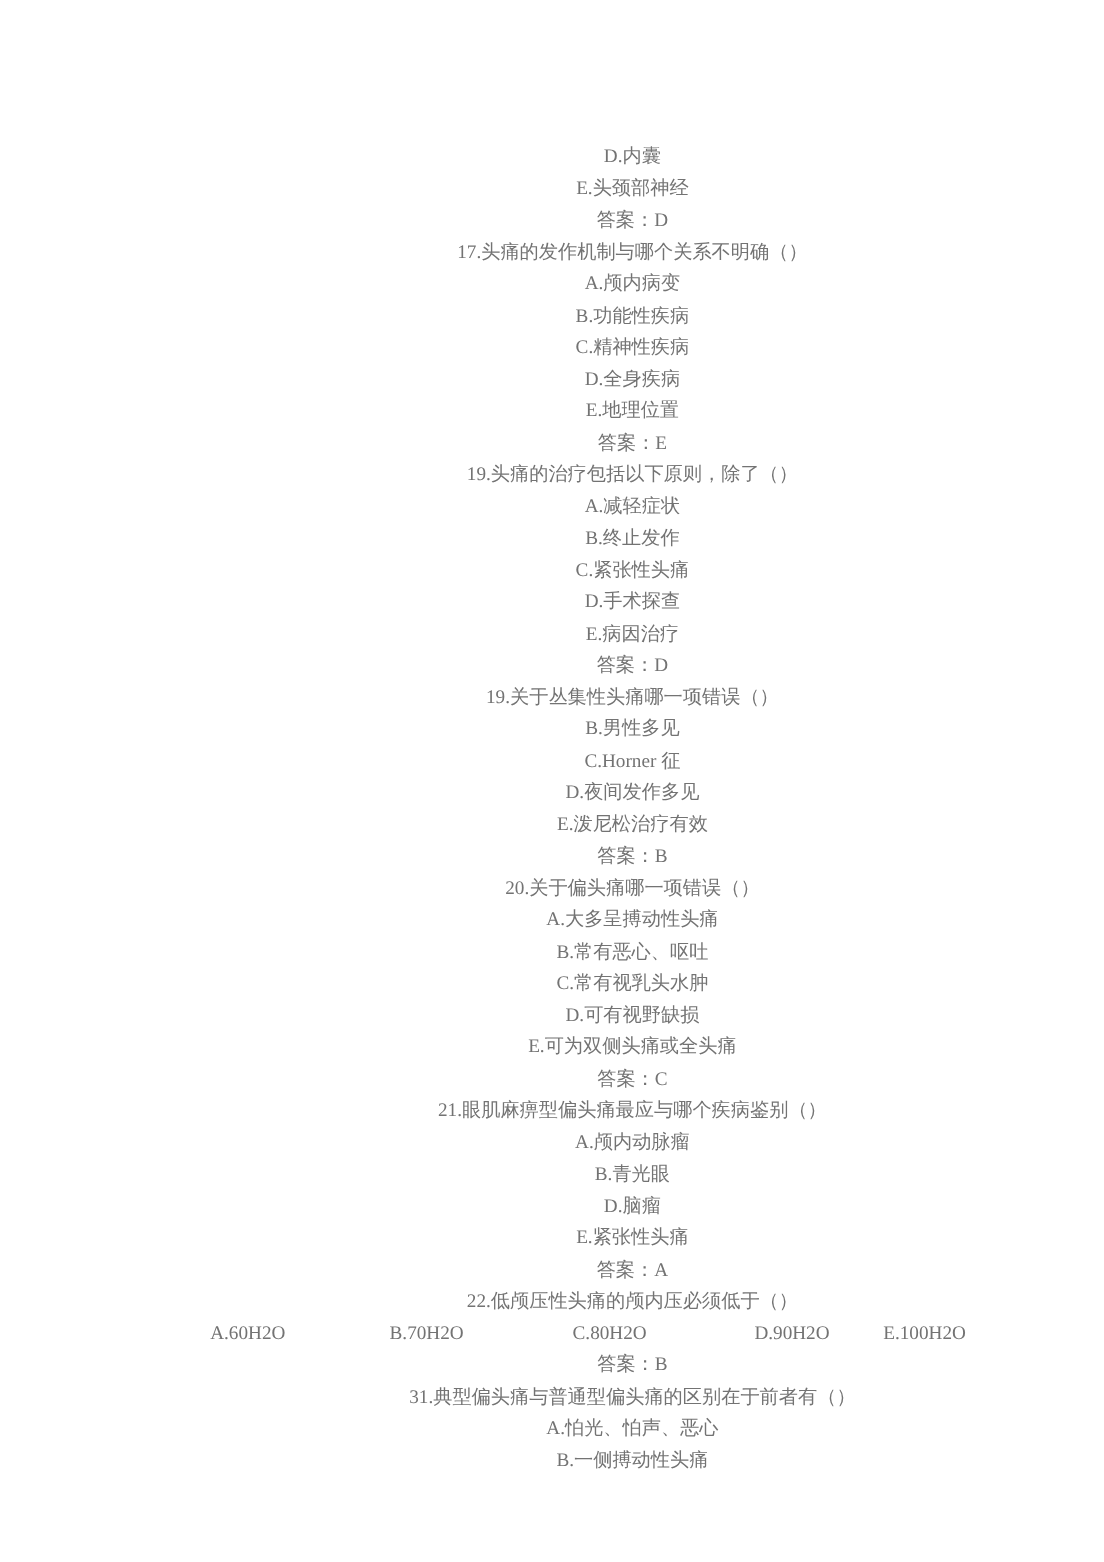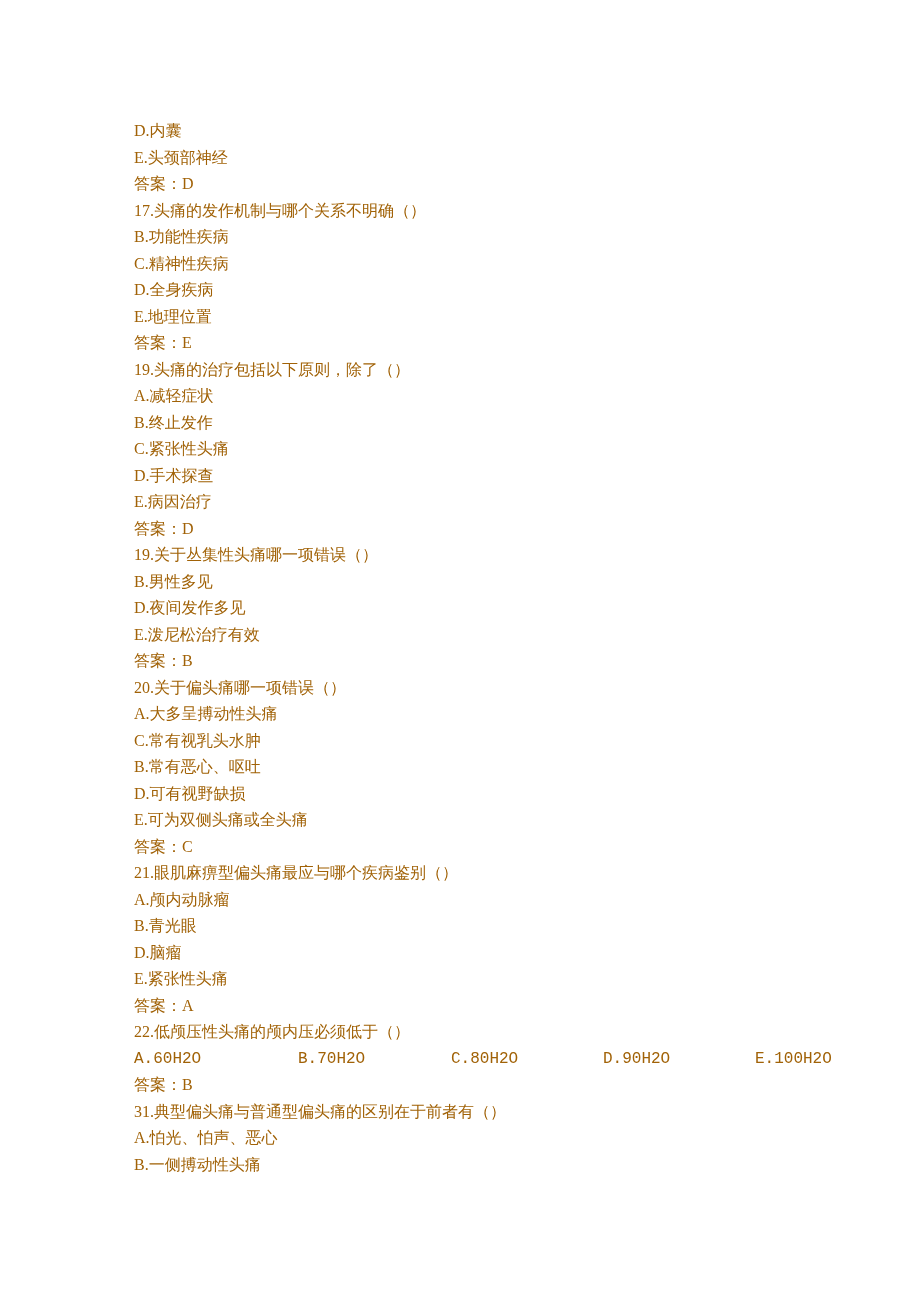--- a/index.html
+++ b/index.html
@@ -9,69 +9,71 @@
     width: 920px;
   }
   .page {
     width: 920px;
     min-height: 1302px;
     padding: 118px 0 0 134px;
     box-sizing: border-box;
     font-family: "SimSun", "宋体", "Times New Roman", serif;
     font-size: 16px;
     line-height: 26.5px;
-    color: #a16207;
+    color: #737373;
+    text-align: center;
   }
   .option-row {
     display: flex;
   }
   .option-row span {
     display: inline-block;
-    font-family: Liberation Mono, monospace;
   }
   .opt-a { width: 145px; }
-  .opt-b { width: 153px; margin-left: 19px; }
+  .opt-b { width: 153px; }
   .opt-c { width: 152px; }
   .opt-d { width: 152px; }
   .opt-e { }
 </style>
 </head>
 <body>
 
 <div class="page">
 
   <div>D.内囊</div>
   <div>E.头颈部神经</div>
   <div>答案：D</div>
 
   <div>17.头痛的发作机制与哪个关系不明确（）</div>
+  <div>A.颅内病变</div>
   <div>B.功能性疾病</div>
   <div>C.精神性疾病</div>
   <div>D.全身疾病</div>
   <div>E.地理位置</div>
   <div>答案：E</div>
 
   <div>19.头痛的治疗包括以下原则，除了（）</div>
   <div>A.减轻症状</div>
   <div>B.终止发作</div>
   <div>C.紧张性头痛</div>
   <div>D.手术探查</div>
   <div>E.病因治疗</div>
   <div>答案：D</div>
 
   <div>19.关于丛集性头痛哪一项错误（）</div>
   <div>B.男性多见</div>
+  <div>C.Horner 征</div>
   <div>D.夜间发作多见</div>
   <div>E.泼尼松治疗有效</div>
   <div>答案：B</div>
 
   <div>20.关于偏头痛哪一项错误（）</div>
   <div>A.大多呈搏动性头痛</div>
+  <div>B.常有恶心、呕吐</div>
   <div>C.常有视乳头水肿</div>
-  <div>B.常有恶心、呕吐</div>
   <div>D.可有视野缺损</div>
   <div>E.可为双侧头痛或全头痛</div>
   <div>答案：C</div>
 
   <div>21.眼肌麻痹型偏头痛最应与哪个疾病鉴别（）</div>
   <div>A.颅内动脉瘤</div>
   <div>B.青光眼</div>
   <div>D.脑瘤</div>
   <div>E.紧张性头痛</div>
   <div>答案：A</div>

